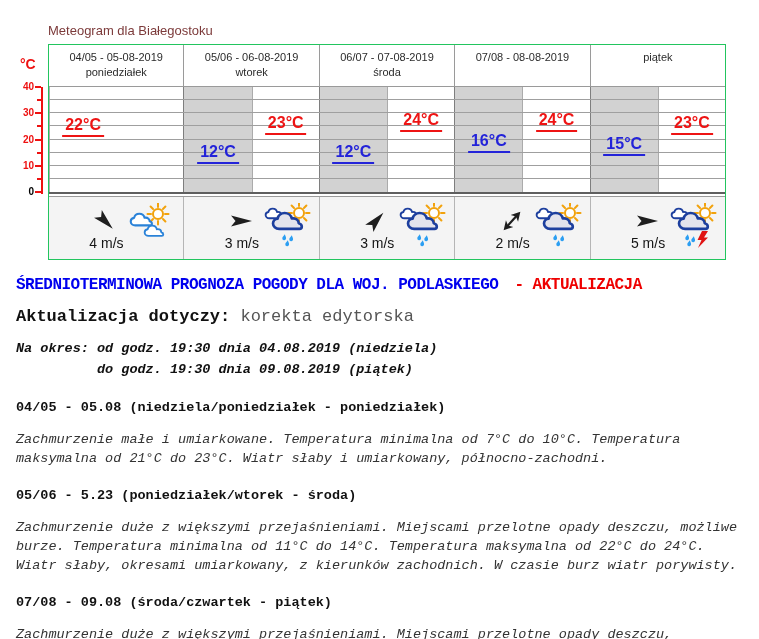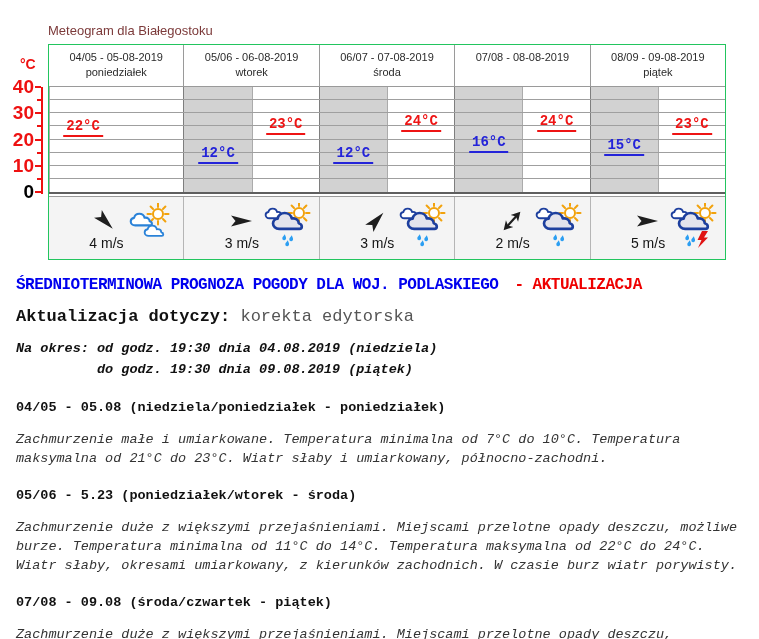--- a/index.html
+++ b/index.html
@@ -15,37 +15,37 @@
   .mg-hcell:first-child{border-left:none}
   .mg-chart{position:relative;height:105px;border-top:1px solid #9a9a9a;
             border-bottom:2px solid #5f5f5f;display:flex;}
   .mg-dcol{flex:1;display:flex;position:relative;border-left:1px solid #7e7e7e;box-sizing:border-box;}
   .mg-dcol:first-child{border-left:none}
   .half{width:50%;position:relative;}
   .half.night{background:#d2d2d2;}
   .half.day{background:#fff;border-left:1px solid #ababab;box-sizing:border-box;}
   .gridline{position:absolute;left:0;right:0;height:1px;background:#9f9f9f;z-index:2;}
   .temp-label{position:absolute;left:50%;transform:translateX(-50%);
-              font-weight:bold;font-size:14px;padding:0 3px 1px;border-bottom:2.5px solid;
-              z-index:3;white-space:nowrap;font-family:Liberation Mono, monospace;text-align:right;}
+              font-weight:bold;font-size:16px;padding:0 3px 1px;border-bottom:2.5px solid;
+              z-index:3;white-space:nowrap;font-family:Liberation Sans, sans-serif;text-align:right;}
   .temp-label.min{color:#2323d9;}
   .temp-label.max{color:#ee1414;}
   .mg-icons{display:flex;height:62px;background:#f4f4f4;border-top:1px solid #9a9a9a;margin-top:2px;}
   .mg-wcell{flex:1;position:relative;border-left:1px solid #b5b5b5;box-sizing:border-box;}
   .mg-wcell:first-child{border-left:none}
   .wind-arrow{position:absolute;left:calc(42% - 13px);top:11px;}
   .wind-speed{position:absolute;left:30%;bottom:8px;font-size:14px;color:#141414;}
   .weather-icon{position:absolute;right:8px;top:6px;}
 
   
   .axis-unit{position:absolute;left:20px;top:56px;font-weight:bold;font-size:14px;color:#ee1111;}
   .axis-line{position:absolute;left:41px;top:87px;width:2px;height:107px;background:#ee1111;}
   .axis-tick{position:absolute;height:2px;background:#ee1111;}
   .axis-num{position:absolute;left:0;width:34px;text-align:right;font-weight:bold;
-            font-size:19px;color:#ee1111;line-height:16px;}
+            font-size:10px;color:#ee1111;line-height:16px;}
   .axis-num.zero{color:#000;}
 
   
   .forecast{position:absolute;left:16px;top:276px;width:740px;
             font-family:"Liberation Mono",monospace;}
   .fc-headline{font-size:16px;font-weight:bold;letter-spacing:-0.5px;white-space:nowrap;}
   .fc-headline .main{color:#0000ee;}
   .fc-headline .suffix{color:#ee0000;margin-left:16px;}
   .fc-update{margin-top:13px;font-size:17px;color:#555;}
   .fc-update .label{font-weight:bold;color:#111;}
@@ -92,21 +92,20 @@
         <div>wtorek</div>
       </div>
       <div class="mg-hcell">
         <div>06/07 - 07-08-2019</div>
         <div>środa</div>
       </div>
       <div class="mg-hcell">
         <div>07/08 - 08-08-2019</div>
       </div>
       <div class="mg-hcell">
-        <div>08/09 - 09-08-2019</div>
         <div>piątek</div>
       </div>
     </div>
   <div class="mg-chart" id="mg-chart">
       <div class="mg-dcol">
      <div class="half day">
        <div class="temp-label max" style="bottom:54.75px">22°C</div>
      </div>
       </div>
       <div class="mg-dcol">

